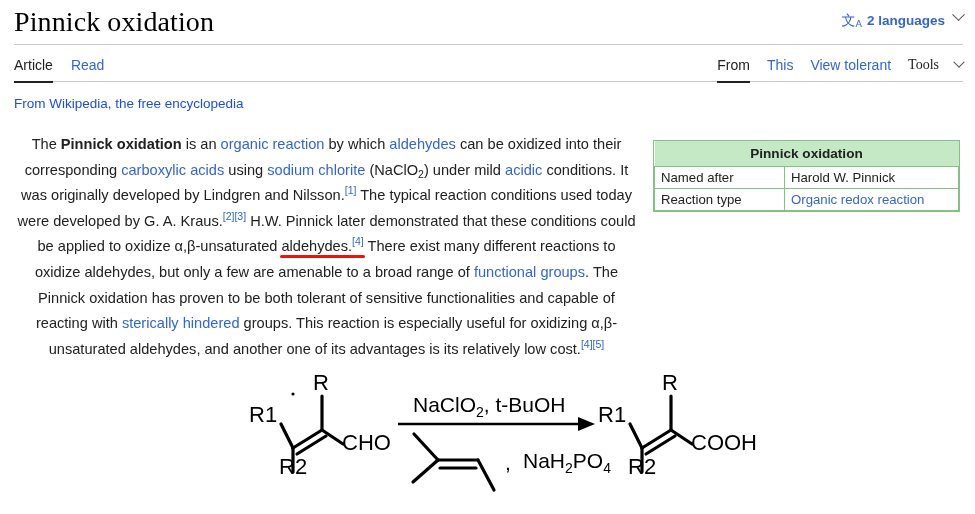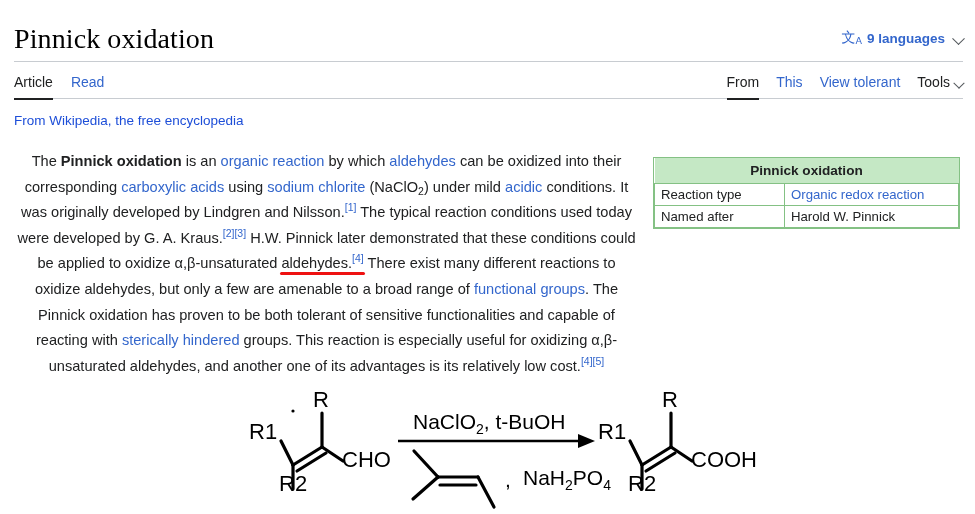--- a/index.html
+++ b/index.html
@@ -15,21 +15,20 @@
     font-family: "Liberation Sans", sans-serif;
     color: #202122;
     font-size: 14.5px;
   }
 
   #page {
     position: relative;
     width: 975px;
     height: 452px;
     background: #fff;
-    margin-top: 17px;
   }
 
   
   .header-row {
     position: relative;
     height: 46px;
     padding: 0 14px;
   }
   .page-title {
     position: absolute;
@@ -40,21 +39,21 @@
     font-weight: 400;
     color: #000;
     line-height: 1.3;
     letter-spacing: 0.1px;
   }
   .lang-selector {
     position: absolute;
     right: 12px;
     top: 13px;
     display: flex;
-    align-items: flex-end;
+    align-items: flex-start;
     gap: 5px;
     color: #3366cc;
     font-size: 13.5px;
     font-weight: bold;
     cursor: pointer;
   }
   .lang-icon {
     font-family: "DejaVu Sans", sans-serif;
     font-size: 14px;
     color: #3366cc;
@@ -137,23 +136,24 @@
     right: 0;
     bottom: -1px;
     height: 2.5px;
     background: #202122;
   }
   .tab.plain {
     color: #202122;
   }
   .tools-tab {
     display: flex;
-    align-items: flex-end;
-    gap: 0;
+    align-items: center;
+    gap: 11px;
     padding-bottom: 9px;
+    font-family: Liberation Serif, serif;
   }
   .chevron-sm {
     display: inline-block;
     width: 8px;
     height: 8px;
     border-right: 1.5px solid #54595d;
     border-bottom: 1.5px solid #54595d;
     transform: rotate(45deg) translate(-2px,-2px);
     margin-left: 5px;
   }
@@ -254,21 +254,21 @@
 </head>
 <body>
 
 <div id="page">
 
   <div class="header-row">
     <div class="page-title">Pinnick oxidation</div>
 
     <div class="lang-selector">
       <span class="lang-icon">文<span class="sub">A</span></span>
-      <span>9 languages</span>
+      <span>2 languages</span>
       <span class="chevron"></span>
     </div>
     <div class="title-rule"></div>
   </div>
 
   <div class="tabs-bar">
     <div class="tabs-underline"></div>
 
     <div class="tabs-left">
       <div class="tab selected">Article</div>
@@ -292,26 +292,26 @@
     <p class="body-text" style="margin:0; width:625px;"><span>The </span><b>Pinnick oxidation</b><span> is an </span><a class="wlink">organic reaction</a><span> by which </span><a class="wlink">aldehydes</a><span> can be oxidized into their corresponding </span><a class="wlink">carboxylic acids</a><span> using </span><a class="wlink">sodium chlorite</a><span> (NaClO</span><sub class="chem">2</sub><span>) under mild </span><a class="wlink">acidic</a><span> conditions. It was originally developed by Lindgren and Nilsson.</span><sup class="ref"><a>[1]</a></sup><span> The typical reaction conditions used today were developed by G. A. Kraus.</span><sup class="ref"><a>[2]</a></sup><sup class="ref"><a>[3]</a></sup><span> H.W. Pinnick later demonstrated that these conditions could be applied to oxidize α,β-unsaturated </span><span class="redmark"><span>aldehydes.</span><sup class="ref"><a>[4]</a></sup></span><span> There exist many different reactions to oxidize aldehydes, but only a few are amenable to a broad range of </span><a class="wlink">functional groups</a><span>. The Pinnick oxidation has proven to be both tolerant of sensitive functionalities and capable of reacting with </span><a class="wlink">sterically hindered</a><span> groups. This reaction is especially useful for oxidizing α,β-unsaturated aldehydes, and another one of its advantages is its relatively low cost.</span><sup class="ref"><a>[4]</a></sup><sup class="ref"><a>[5]</a></sup></p>
   </div>
 
   <div class="infobox">
     <table>
       <tbody>
           <tr>
         <th class="ib-title" colspan="2">Pinnick oxidation</th>
       </tr>
       <tr>
+        <td class="label">Named after</td>
+        <td>Harold W. Pinnick</td>
+      </tr>
+      <tr>
         <td class="label">Reaction type</td>
         <td><a>Organic redox reaction</a></td>
-      </tr>
-      <tr>
-        <td class="label">Named after</td>
-        <td>Harold W. Pinnick</td>
       </tr>
     </tbody>
       </table>
   </div>
 
   <div class="scheme">
     <svg width="975" height="152" viewBox="0 0 975 152" xmlns="http://www.w3.org/2000/svg">
       <g stroke="#000" stroke-width="3.2" fill="none" stroke-linecap="round">
 
         <line x1="322" y1="34" x2="322" y2="68"></line>

